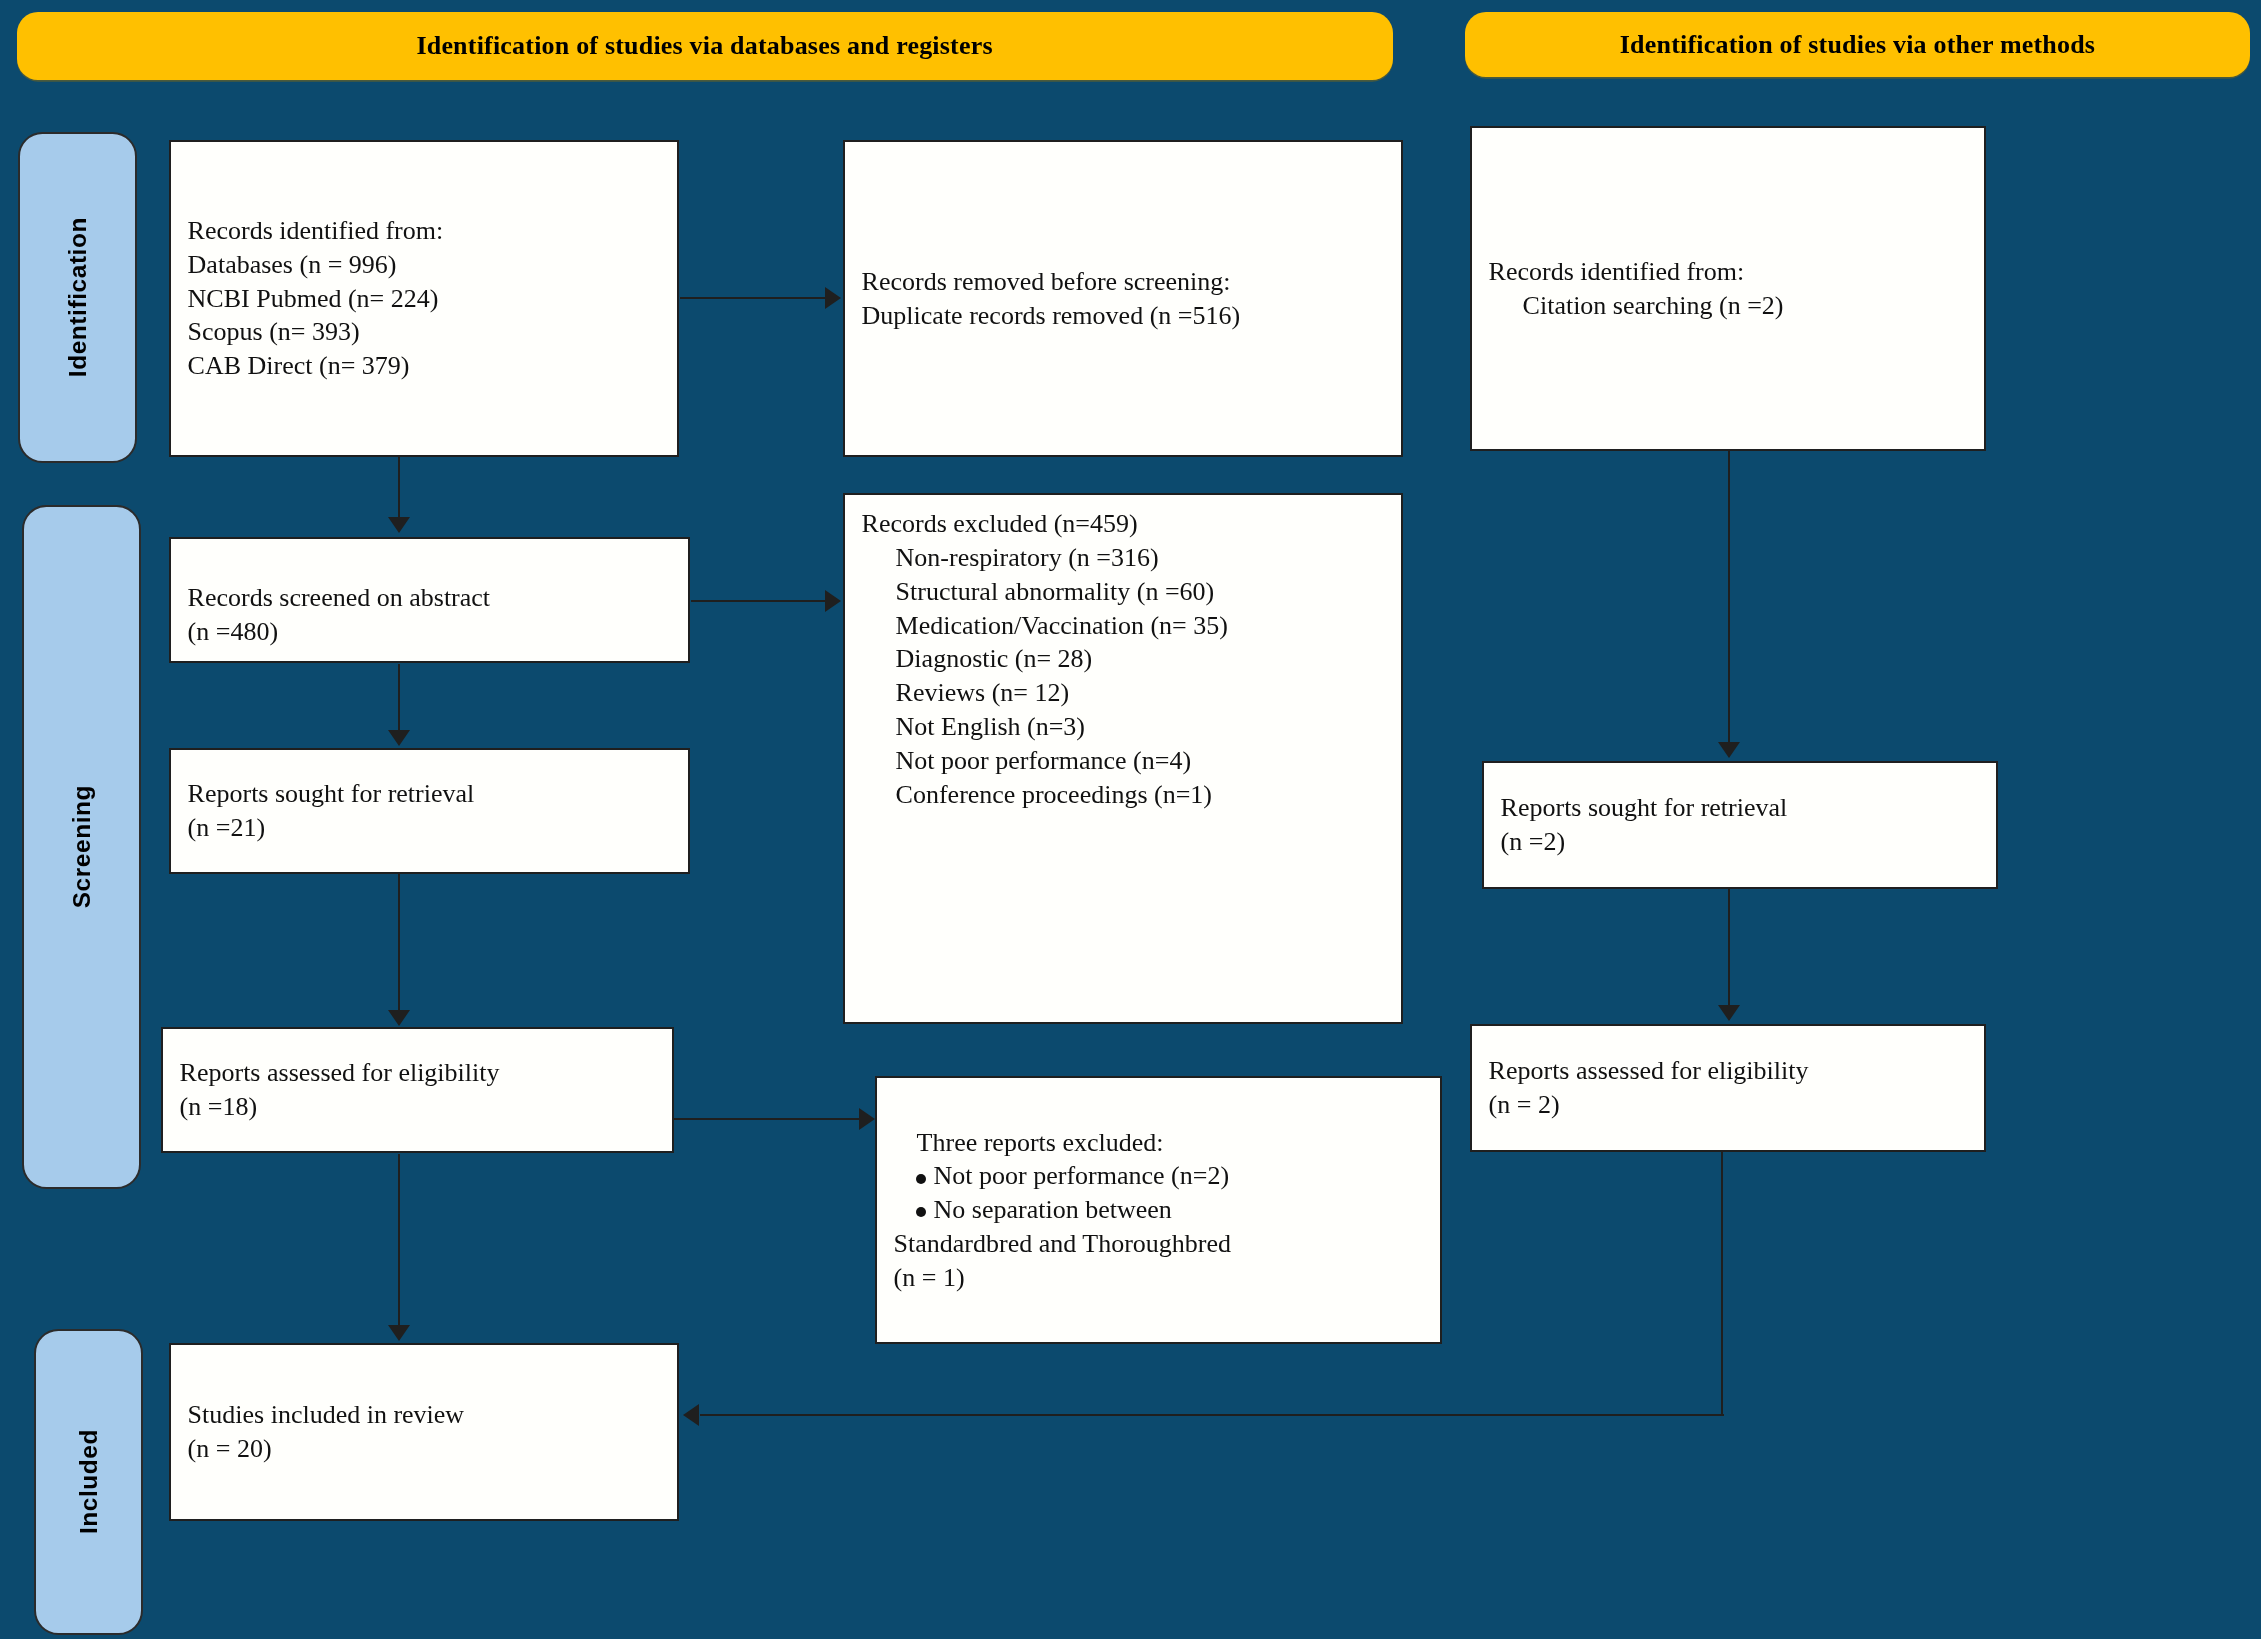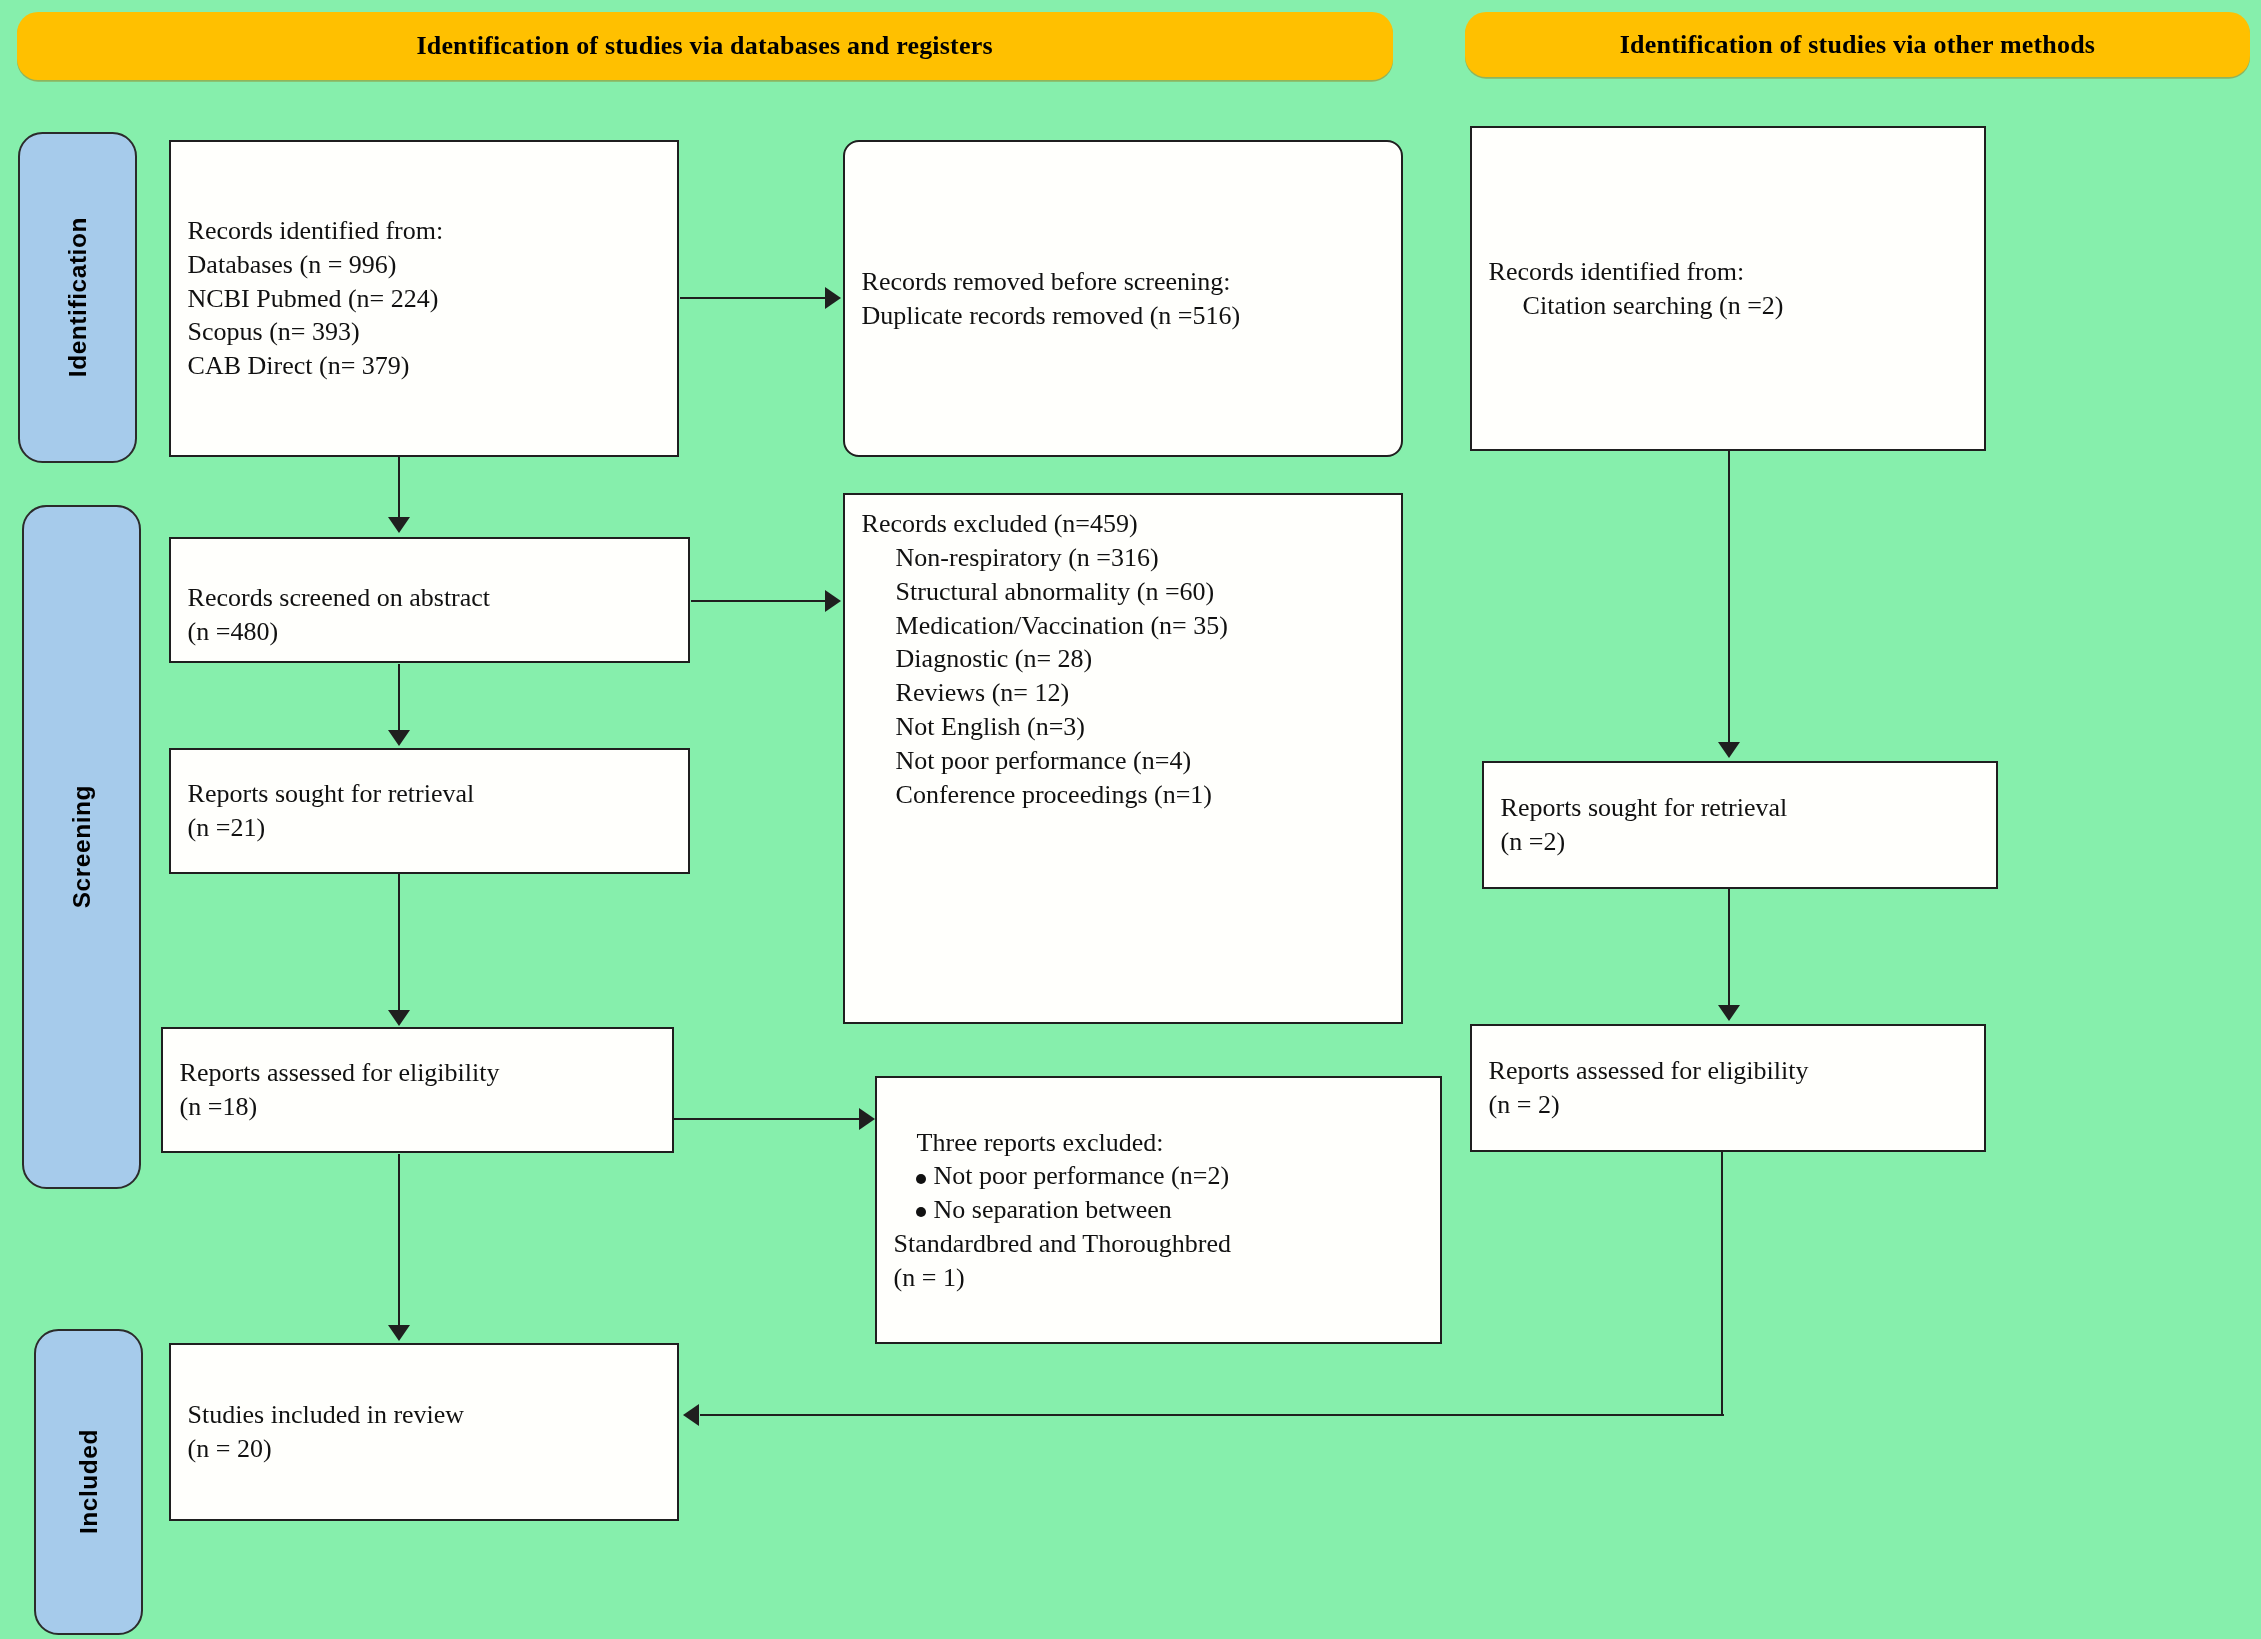--- a/index.html
+++ b/index.html
@@ -4,21 +4,21 @@
 <style>
   html, body {
     margin: 0;
     padding: 0;
     background: #ffffff;
   }
   #page {
     position: relative;
     width: 2261px;
     height: 1639px;
-    background: #86efac;
+    background: #0c4a6e;
     font-family: "Liberation Serif", serif;
     overflow: hidden;
   }
 
   
   .banner {
     position: absolute;
     background: #FFC000;
     border-radius: 21px;
     display: flex;
@@ -70,21 +70,21 @@
     color: #111111;
     font-family: "Liberation Serif", serif;
   }
   .box .ln { white-space: nowrap; }
   .box .indent { padding-left: 34px; }
   .box .indent2 { padding-left: 23px; }
   .vcenter { display: flex; flex-direction: column; justify-content: center; }
 
   
   #box-identified      { left: 169px;  top: 140px;  width: 510px;  height: 317px; }
-  #box-removed         { left: 843px; top: 140px;  width: 560px; height: 317px; border-radius: 16px; }
+  #box-removed         { left: 843px; top: 140px;  width: 560px; height: 317px; }
   #box-screened        { left: 169px;  top: 537px;  width: 521px;  height: 126px; justify-content: flex-end; }
   #box-excluded        { left: 843px; top: 493px;  width: 560px; height: 531px; }
   #box-sought          { left: 169px;  top: 748px; width: 521px;  height: 126px; }
   #box-assessed        { left: 161px;  top: 1027px; width: 513px;  height: 126px; }
   #box-three-excluded  { left: 875px; top: 1076px; width: 567px; height: 268px; }
   #box-included        { left: 169px;  top: 1343px; width: 510px;  height: 178px; }
 
   
   #box-other-identified{ left: 1470px; top: 126px;  width: 516px;  height: 325px; }
   #box-other-sought    { left: 1482px; top: 761px; width: 516px;  height: 128px; }

